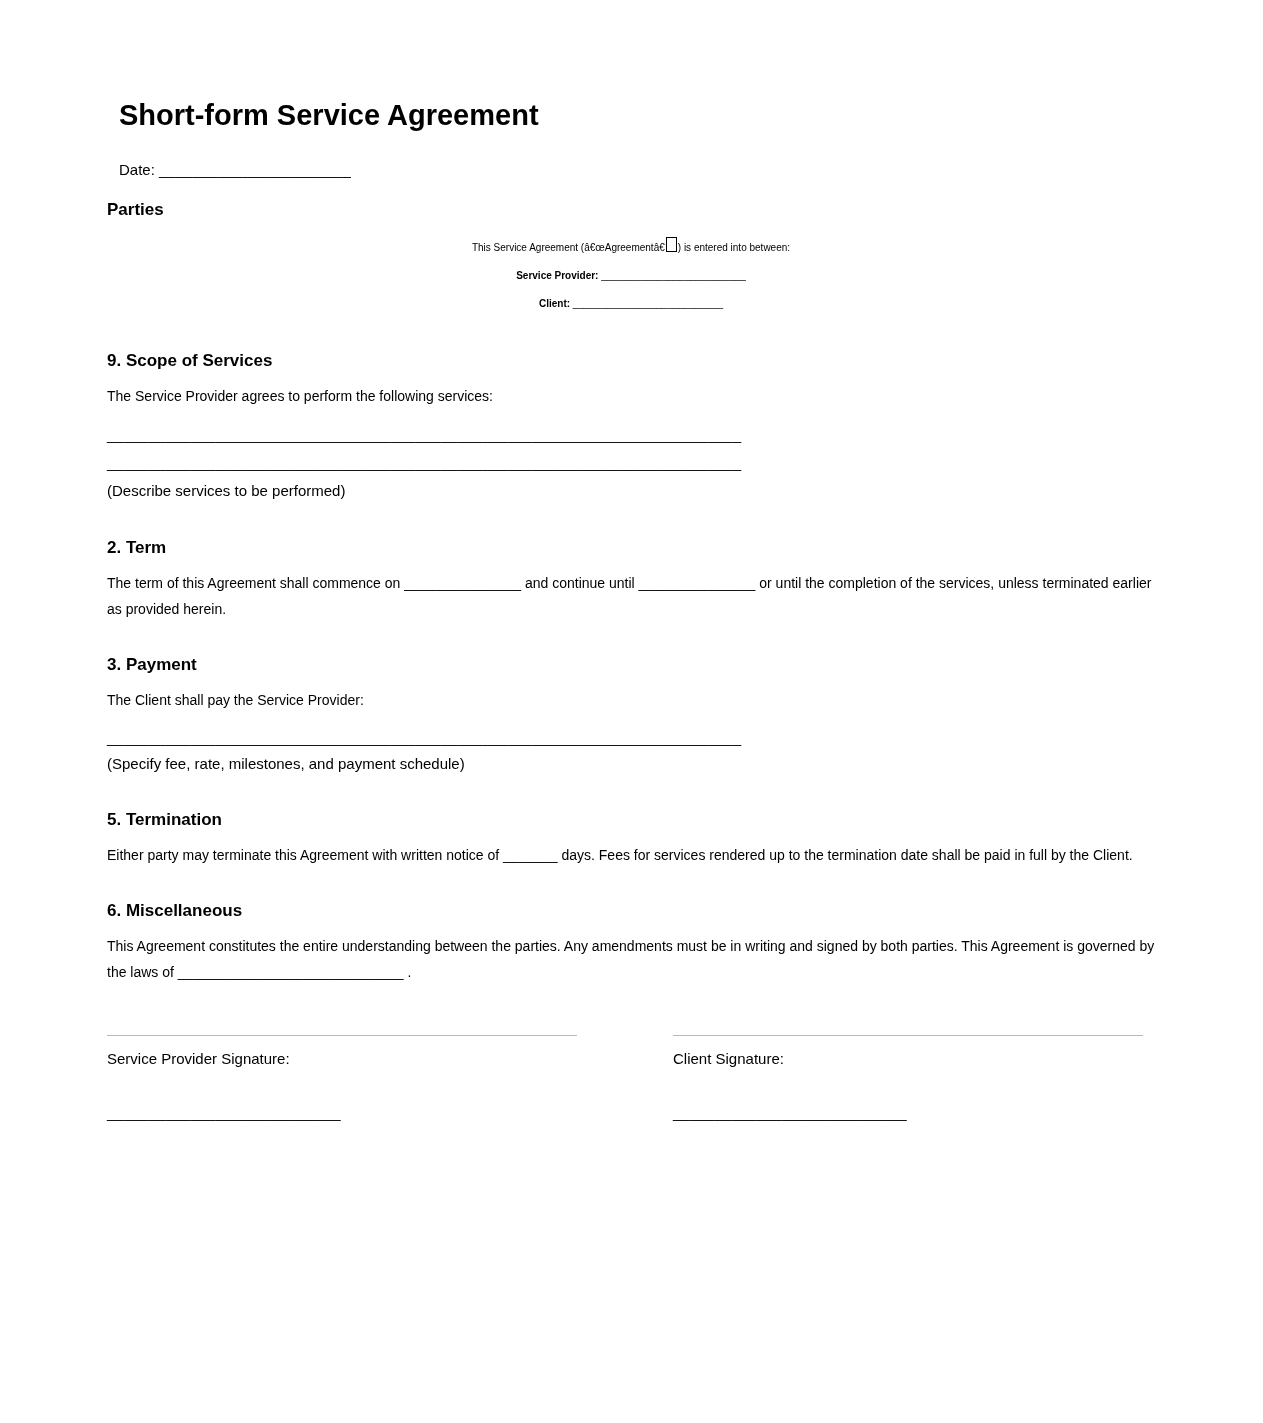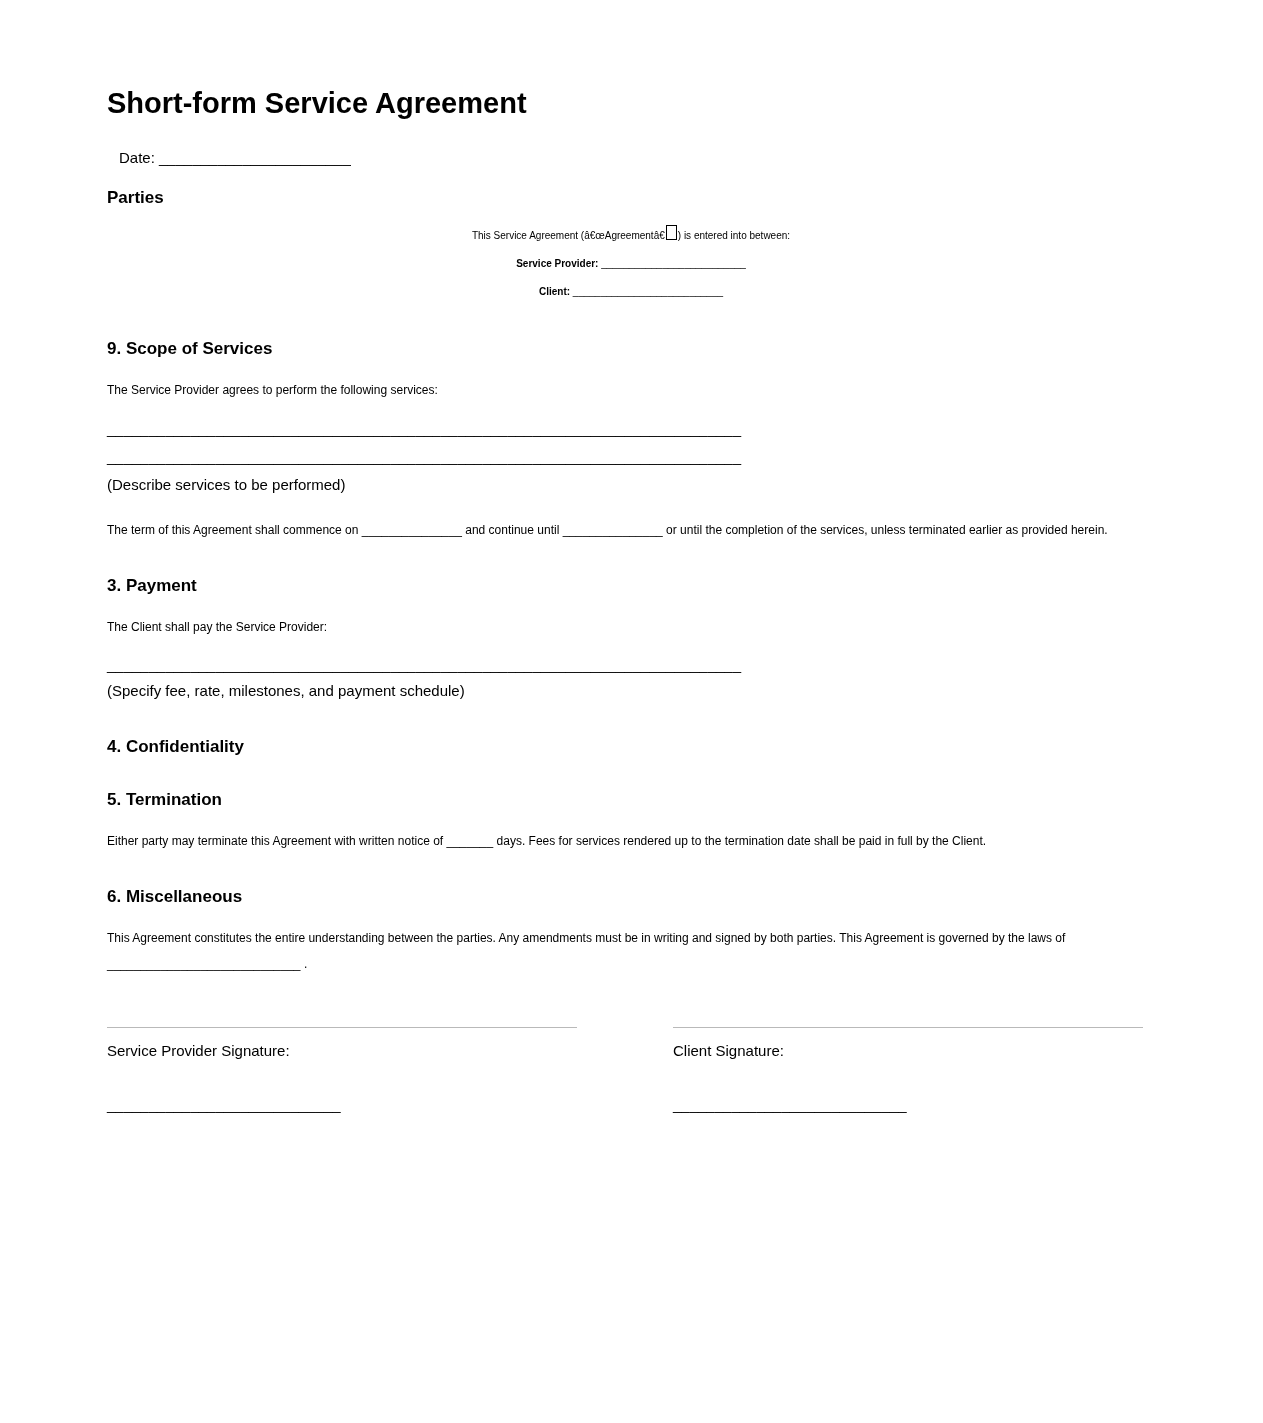--- a/index.html
+++ b/index.html
@@ -20,40 +20,40 @@
   }
   .doc {
     width: 1048px;
     margin-left: 107px;
     padding-top: 86px;
   }
   .doc-title {
     font-size: 29px;
     line-height: 35px;
     font-weight: bold;
-    margin: 0;
+    margin: 12px;
   }
   .date-line {
     font-size: 15px;
     line-height: 18px;
     margin: 28px 0 0 12px;
   }
   .section-heading {
     font-size: 17px;
     line-height: 21px;
     font-weight: bold;
     margin: 32px 0 0 0;
   }
   .section-heading.first {
     margin-top: 20px;
   }
   .para {
-    font-size: 12px;
+    font-size: 14px;
     line-height: 26px;
-    margin: 18px 0 0 0;
+    margin: 12px 0 0 0;
   }
   .parties-block {
     font-size: 10px;
     line-height: 28px;
     margin: 14px 0 8px 0;
     text-align: center;
   }
   .bold-label {
     font-weight: bold;
   }
@@ -109,27 +109,27 @@
 
     <p class="parties-block"><span>This Service Agreement (â€œAgreementâ€</span><span class="tofu-box"></span><span>) is entered into between:</span><br>
       <span class="bold-label">Service Provider:</span> <span>__________________________</span><br>
       <span class="bold-label">Client:</span> <span>___________________________</span>
     </p>
 
     <h2 class="section-heading">9. Scope of Services</h2>
     <p class="para">The Service Provider agrees to perform the following services:</p>
     <p class="blank-block"><span>____________________________________________________________________________</span><br><span>____________________________________________________________________________</span><br><span>(Describe services to be performed)</span></p>
 
+    <h2 class="section-heading">2. Term</h2>
     <p class="para">The term of this Agreement shall commence on _______________ and continue until _______________ or until the completion of the services, unless terminated earlier as provided herein.</p>
 
     <h2 class="section-heading">3. Payment</h2>
     <p class="para">The Client shall pay the Service Provider:</p>
     <p class="blank-block-tight"><span>____________________________________________________________________________</span><br><span>(Specify fee, rate, milestones, and payment schedule)</span></p>
 
-    <h2 class="section-heading">4. Confidentiality</h2>
 
     <h2 class="section-heading">5. Termination</h2>
     <p class="para">Either party may terminate this Agreement with written notice of _______ days. Fees for services rendered up to the termination date shall be paid in full by the Client.</p>
 
     <h2 class="section-heading">6. Miscellaneous</h2>
     <p class="para">This Agreement constitutes the entire understanding between the parties. Any amendments must be in writing and signed by both parties. This Agreement is governed by the laws of _____________________________ .</p>
 
     <div class="signature-row">
       <div class="signature-col">
         <div class="sig-label">Service Provider Signature:</div>

